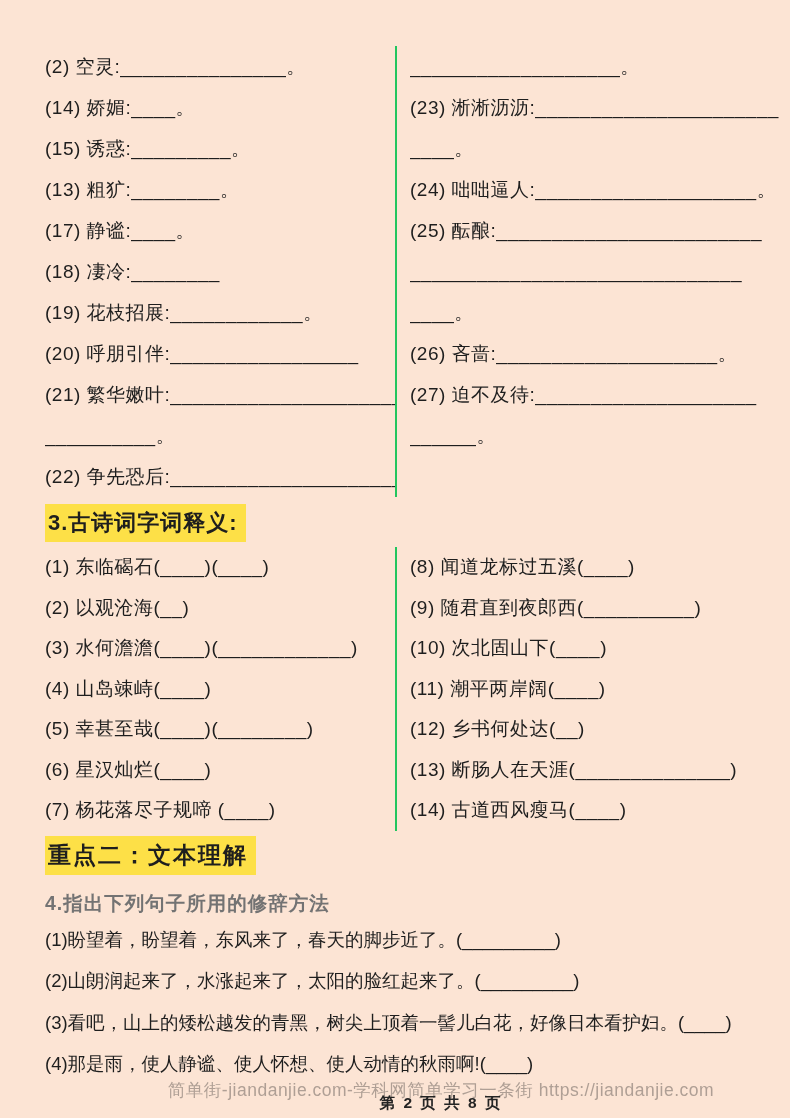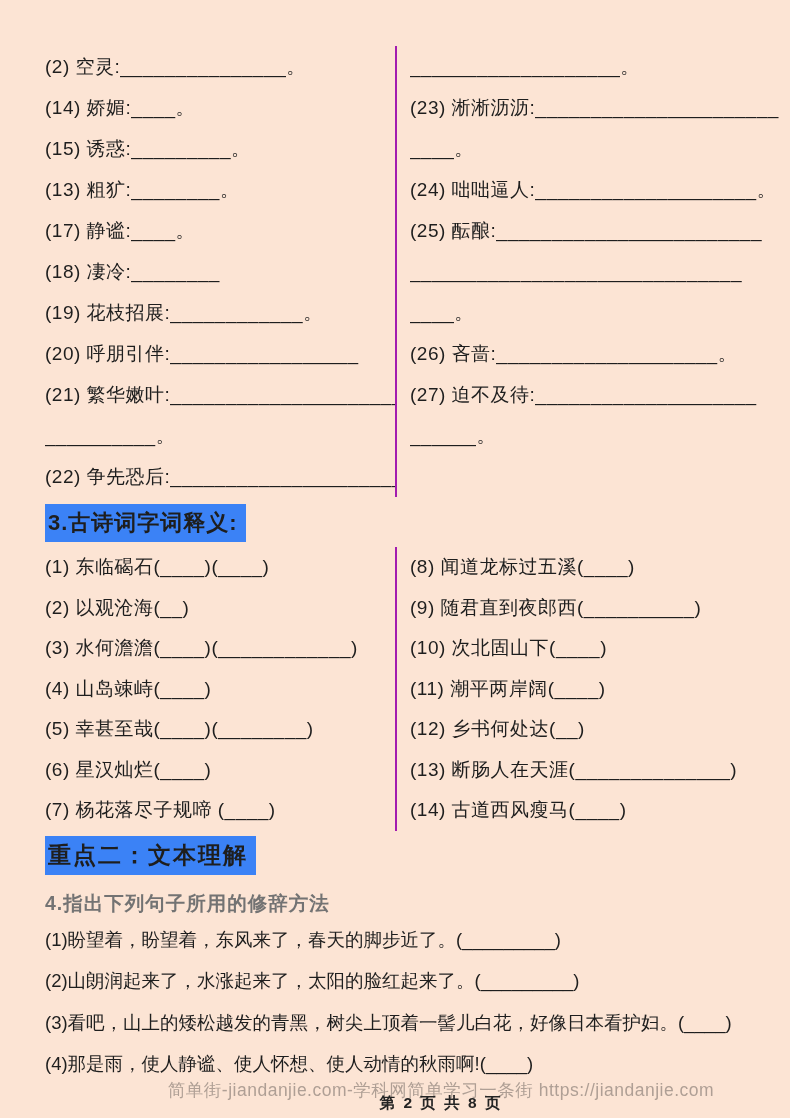--- a/index.html
+++ b/index.html
@@ -9,32 +9,32 @@
     background: #fce4d4;
     color: #1e1e1e;
     font-family: "Liberation Sans", sans-serif;
     position: relative;
     overflow: hidden;
   }
   .content { padding: 46px 25px 0 45px; }
 
   .twocol { display: flex; align-items: stretch; }
   .col-l { width: 350px; flex: 0 0 350px; }
-  .col-r { flex: 1; border-left: 2px solid #a21caf; padding-left: 13px; }
+  .col-r { flex: 1; border-left: 2px solid #22c55e; padding-left: 13px; }
 
   .row {
     height: 41px; line-height: 41px;
     font-size: 19px; white-space: nowrap; overflow: hidden;
     letter-spacing: 0.5px;
   }
   .row-sm { height: 40.5px; line-height: 40.5px; }
 
   .heading {
     display: inline-block;
-    background: #3b82f6;
+    background: #fde047;
     font-weight: bold;
     font-size: 22px;
     padding: 4px 8px 4px 3px;
     margin: 7px 0 5px 0;
     letter-spacing: 1px;
   }
   .heading-lg { font-size: 23px; letter-spacing: 2px; margin-top: 5px; }
 
   .blue-title {
     color: #737373;

